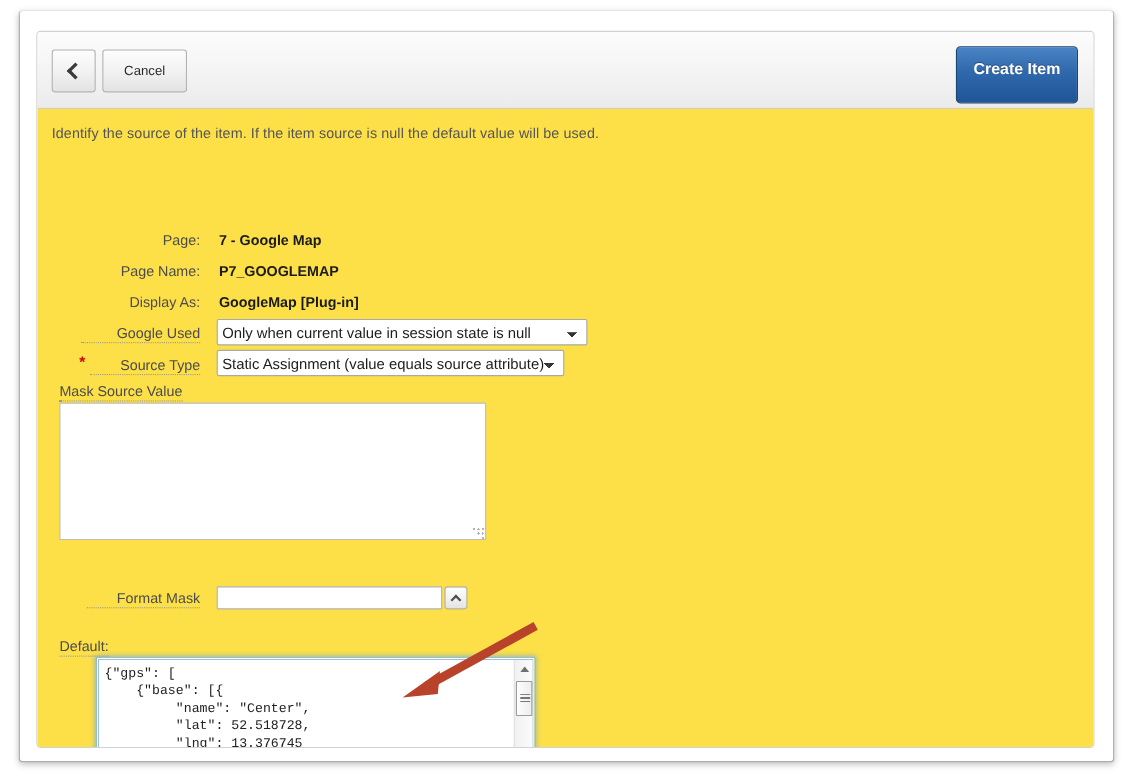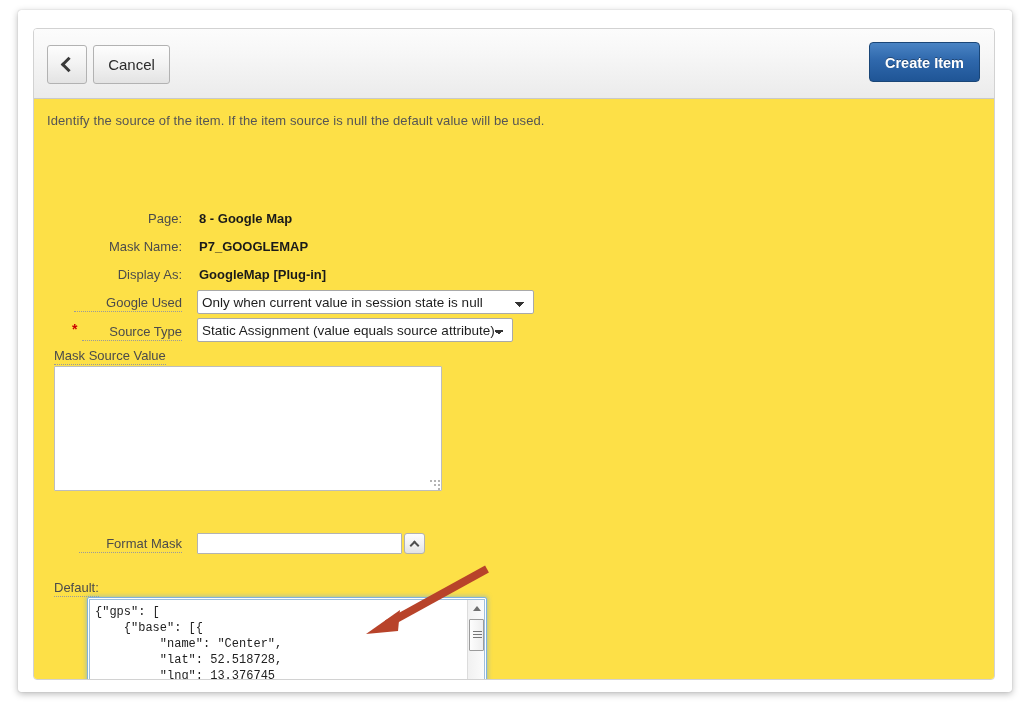--- a/index.html
+++ b/index.html
@@ -62,29 +62,29 @@
     width: 11px; height: 11px;
     border-left: 3.5px solid #3a3a3a;
     border-bottom: 3.5px solid #3a3a3a;
     transform: rotate(45deg);
     margin-left: 3px;
   }
   .cancel-btn {
     position: absolute;
     left: 59px; top: 16px;
     width: 77px; height: 39px;
-    font-size: 15px;
+    font-size: 12px;
     line-height: 37px;
     text-align: center;
     color: #2b2b2b;
   }
   .create-btn {
     position: absolute;
     right: 14px; top: 13px;
-    width: 111px; height: 40px;
+    width: 111px; height: 52px;
     background: linear-gradient(to bottom, #4a84c4 0%, #2f68ac 45%, #1f5596 100%);
     border: 1px solid #1a4677;
     border-radius: 4px;
     color: #ffffff;
     font-size: 14.5px;
     font-weight: bold;
     text-align: center;
     line-height: 40px;
     cursor: pointer;
     text-shadow: 0 -1px 0 rgba(0,0,0,0.35);
@@ -301,23 +301,23 @@
       </div>
       <div class="btn-base cancel-btn">Cancel</div>
       <div class="create-btn">Create Item</div>
     </div>
 
     <div class="body-area">
 
       <div class="intro">Identify the source of the item. If the item source is null the default value will be used.</div>
 
       <div class="lbl lbl-plain" style="left:60px; top:112px; width:88px;">Page:</div>
-      <div class="val-bold" style="top:112px;">8 - Google Map</div>
-
-      <div class="lbl lbl-plain" style="left:50px; top:140px; width:98px;">Mask Name:</div>
+      <div class="val-bold" style="top:112px;">7 - Google Map</div>
+
+      <div class="lbl lbl-plain" style="left:50px; top:140px; width:98px;">Page Name:</div>
       <div class="val-bold" style="top:140px;">P7_GOOGLEMAP</div>
 
       <div class="lbl lbl-plain" style="left:50px; top:168px; width:98px;">Display As:</div>
       <div class="val-bold" style="top:168px;">GoogleMap [Plug-in]</div>
 
       <div class="lbl lbl-help" style="left:40px; top:196px; width:108px;">Google Used</div>
       <select class="apex-select" style="left:163px; top:191px; width:337px;"><option value="Only when current value in session state is null">Only when current value in session state is null</option><option value="Always, replacing any existing value in session state">Always, replacing any existing value in session state</option></select>
 
       <span class="req-star" style="left:38px; top:222px;">*</span>
       <div class="lbl lbl-help" style="left:48px; top:225px; width:100px;">Source Type</div>

